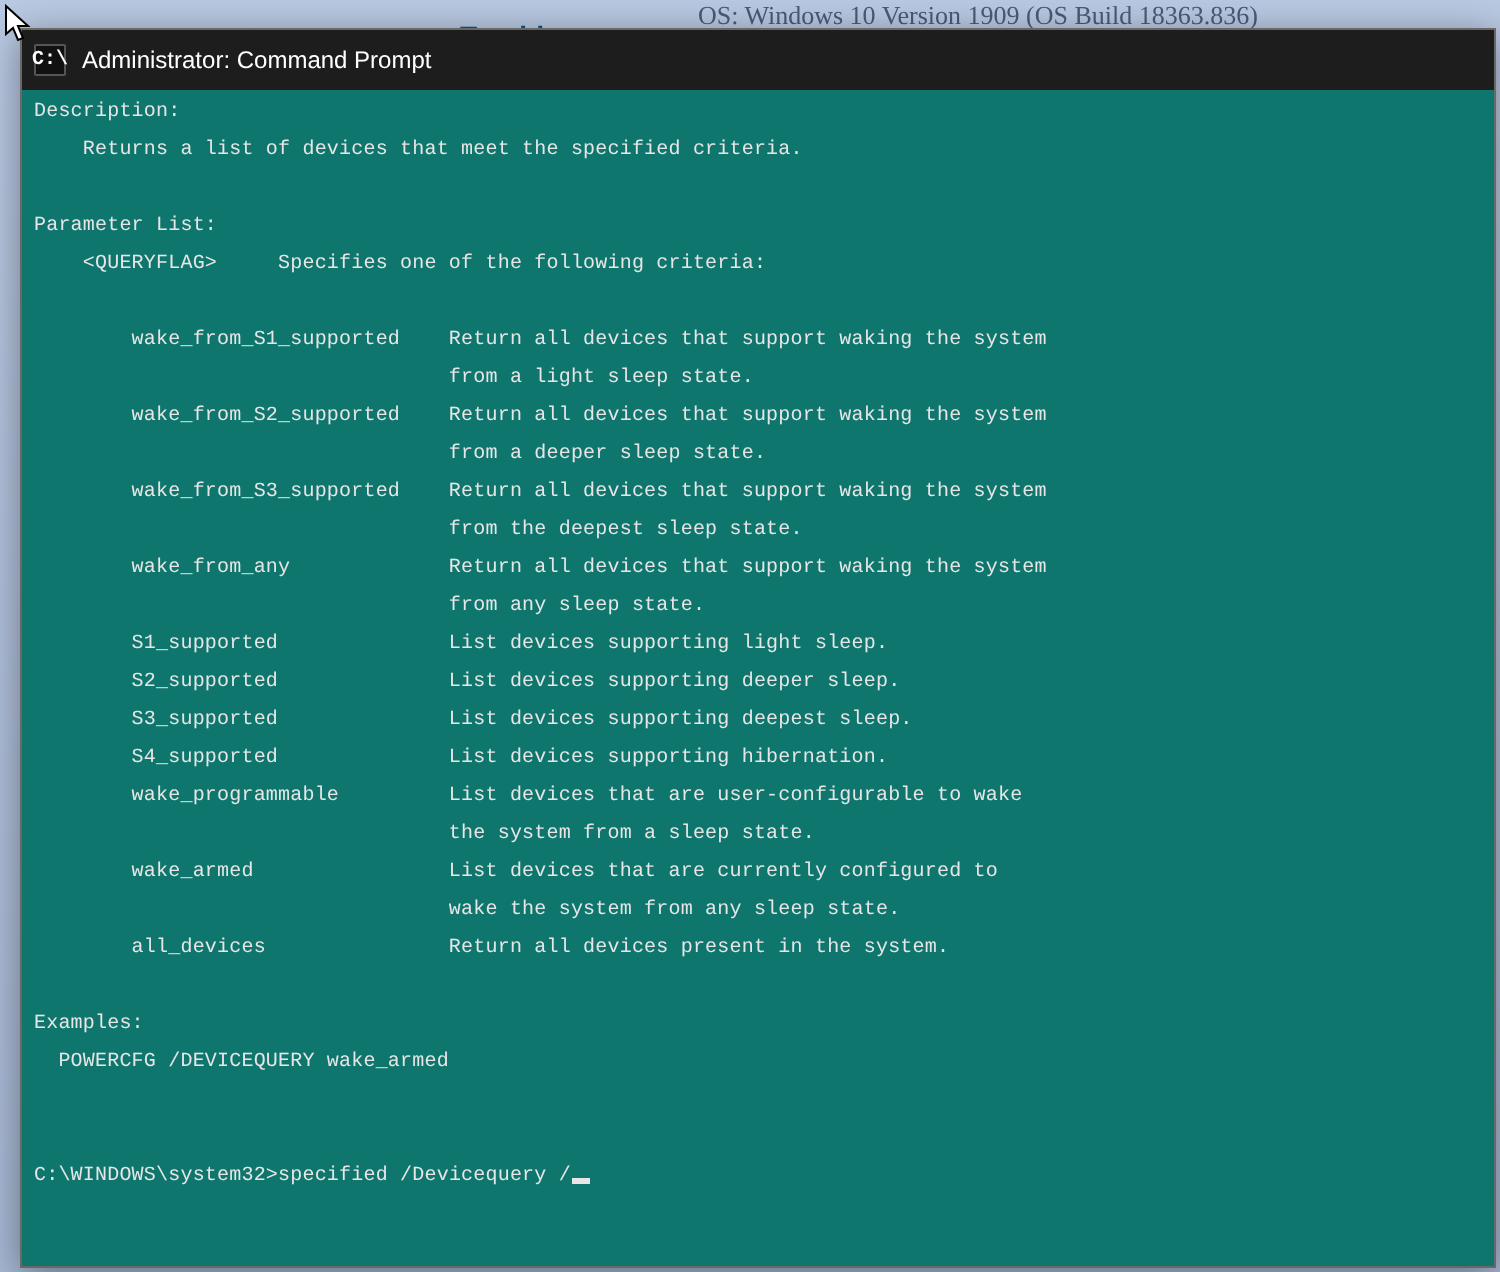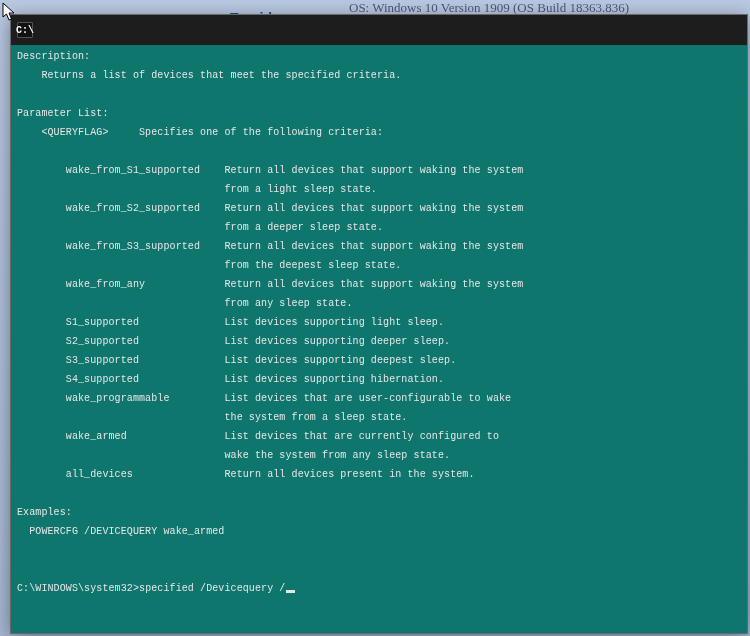--- a/index.html
+++ b/index.html
@@ -131,20 +131,21 @@
 
 <svg class="cursor-arrow" viewBox="0 0 16 20">
   <path d="M1 1 L1 15 L4.5 12 L7 18 L9.5 17 L7 11 L12 11 Z" fill="#fff" stroke="#000" stroke-width="1"></path>
 </svg>
 
 <div class="window">
   <div class="titlebar">
     <div class="icon">
         <span>C:\</span>
       </div>
+    <div class="title">Administrator: Command Prompt</div>
   </div>
   <div class="terminal" id="terminal"><span>Description:
     Returns a list of devices that meet the specified criteria.
 
 Parameter List:
     &lt;QUERYFLAG&gt;     Specifies one of the following criteria:
 
         wake_from_S1_supported    Return all devices that support waking the system
                                   from a light sleep state.
         wake_from_S2_supported    Return all devices that support waking the system

